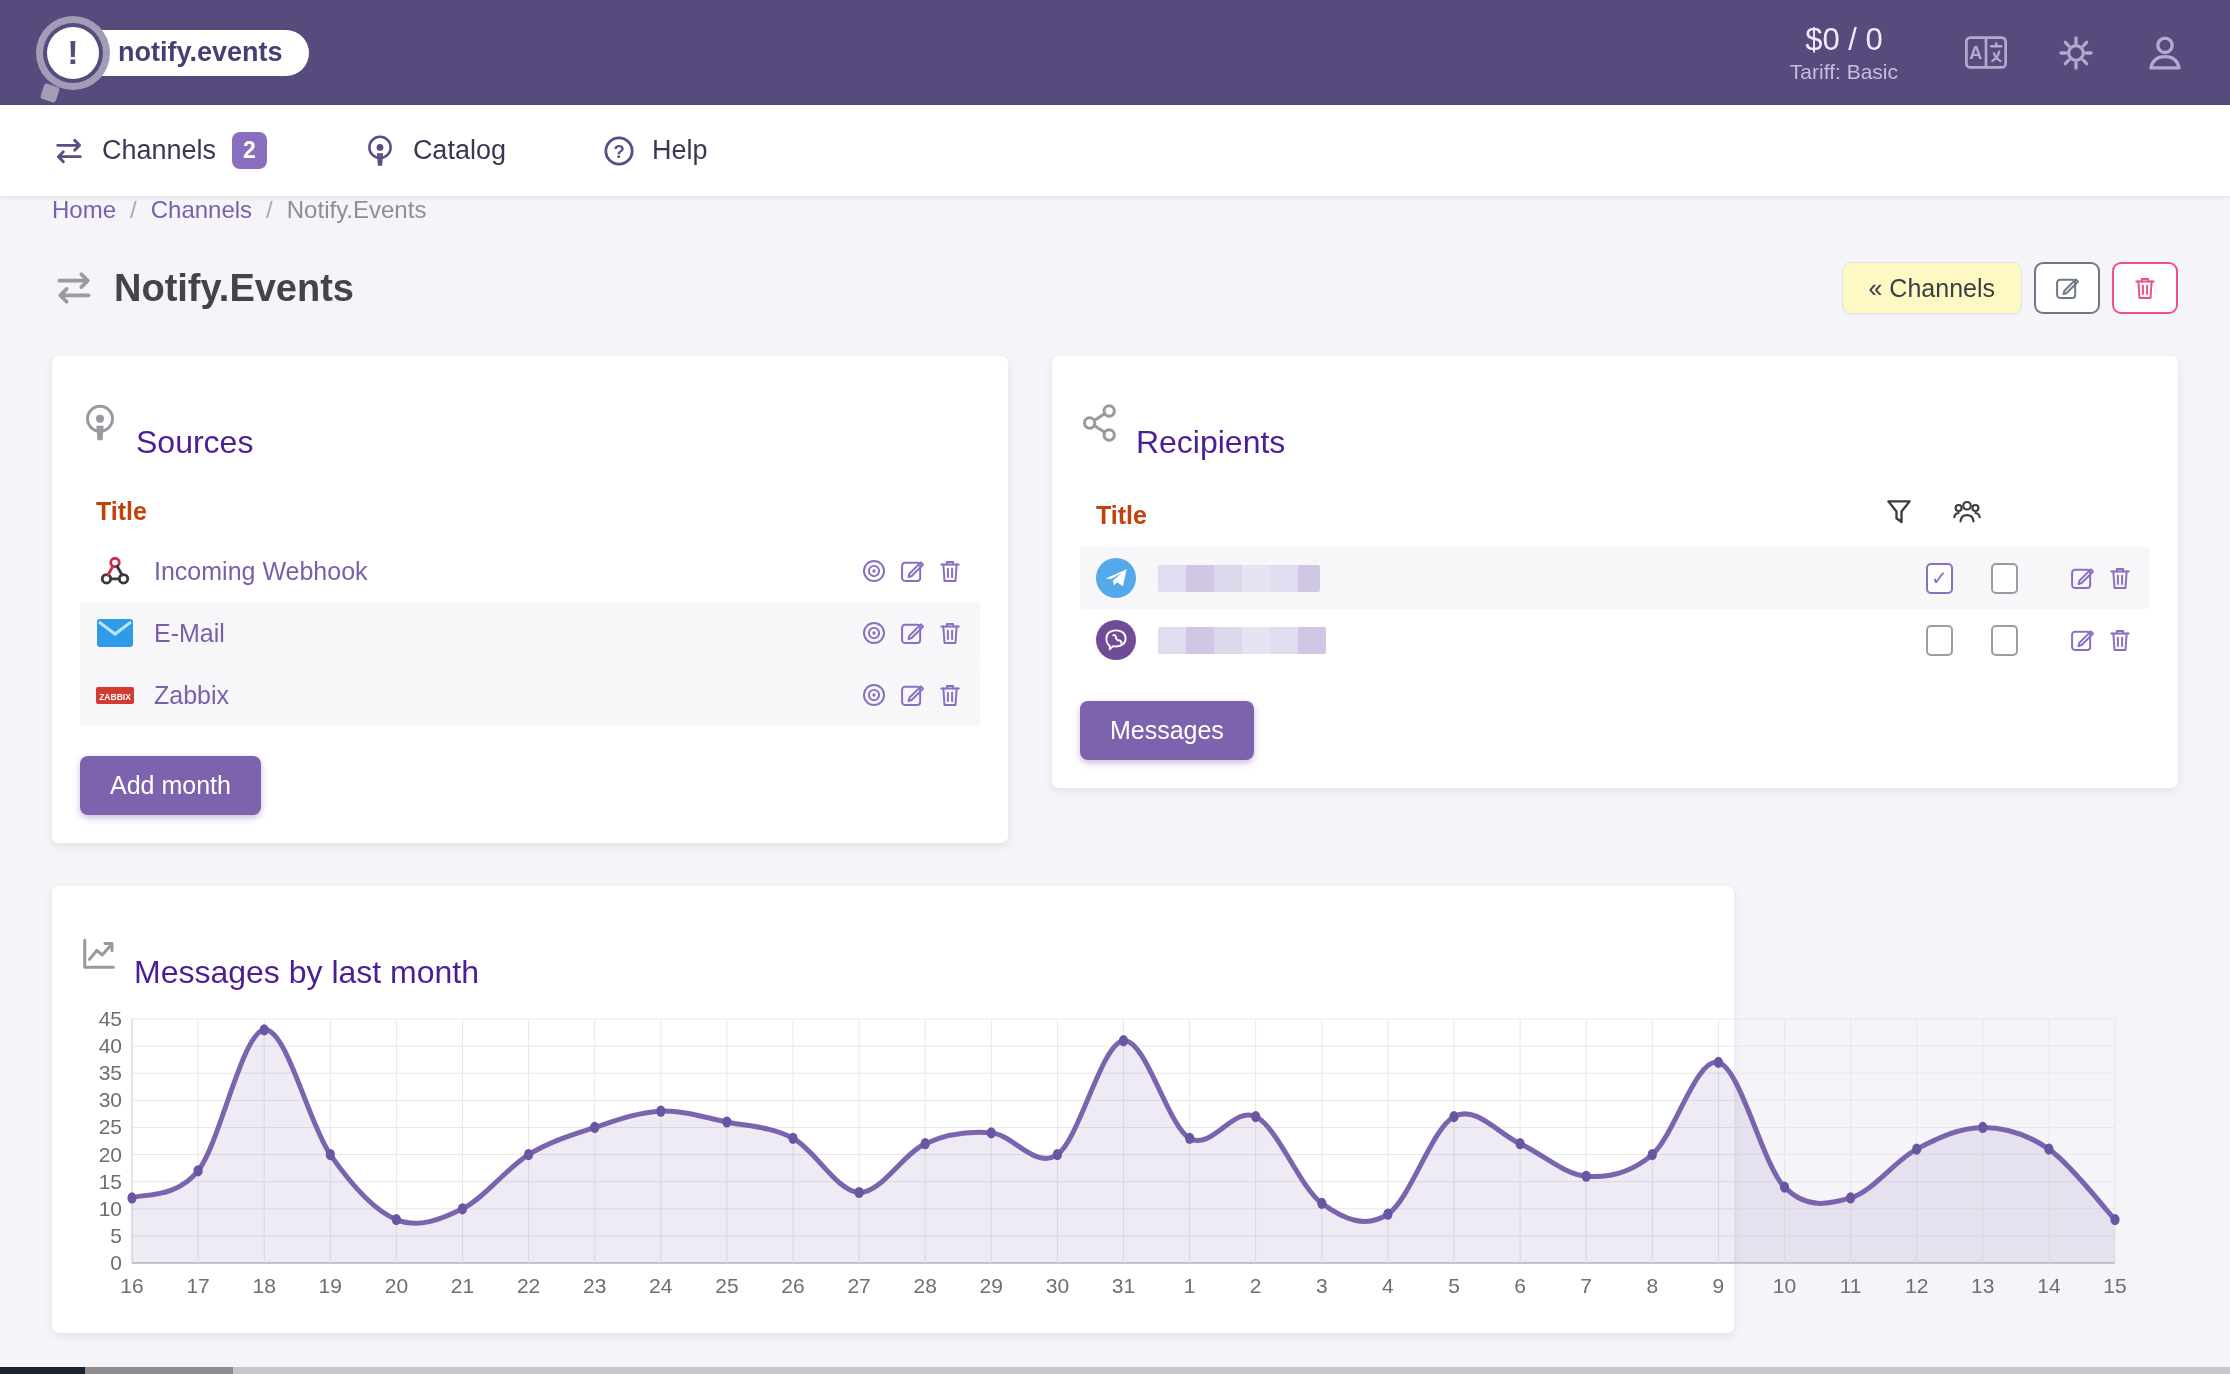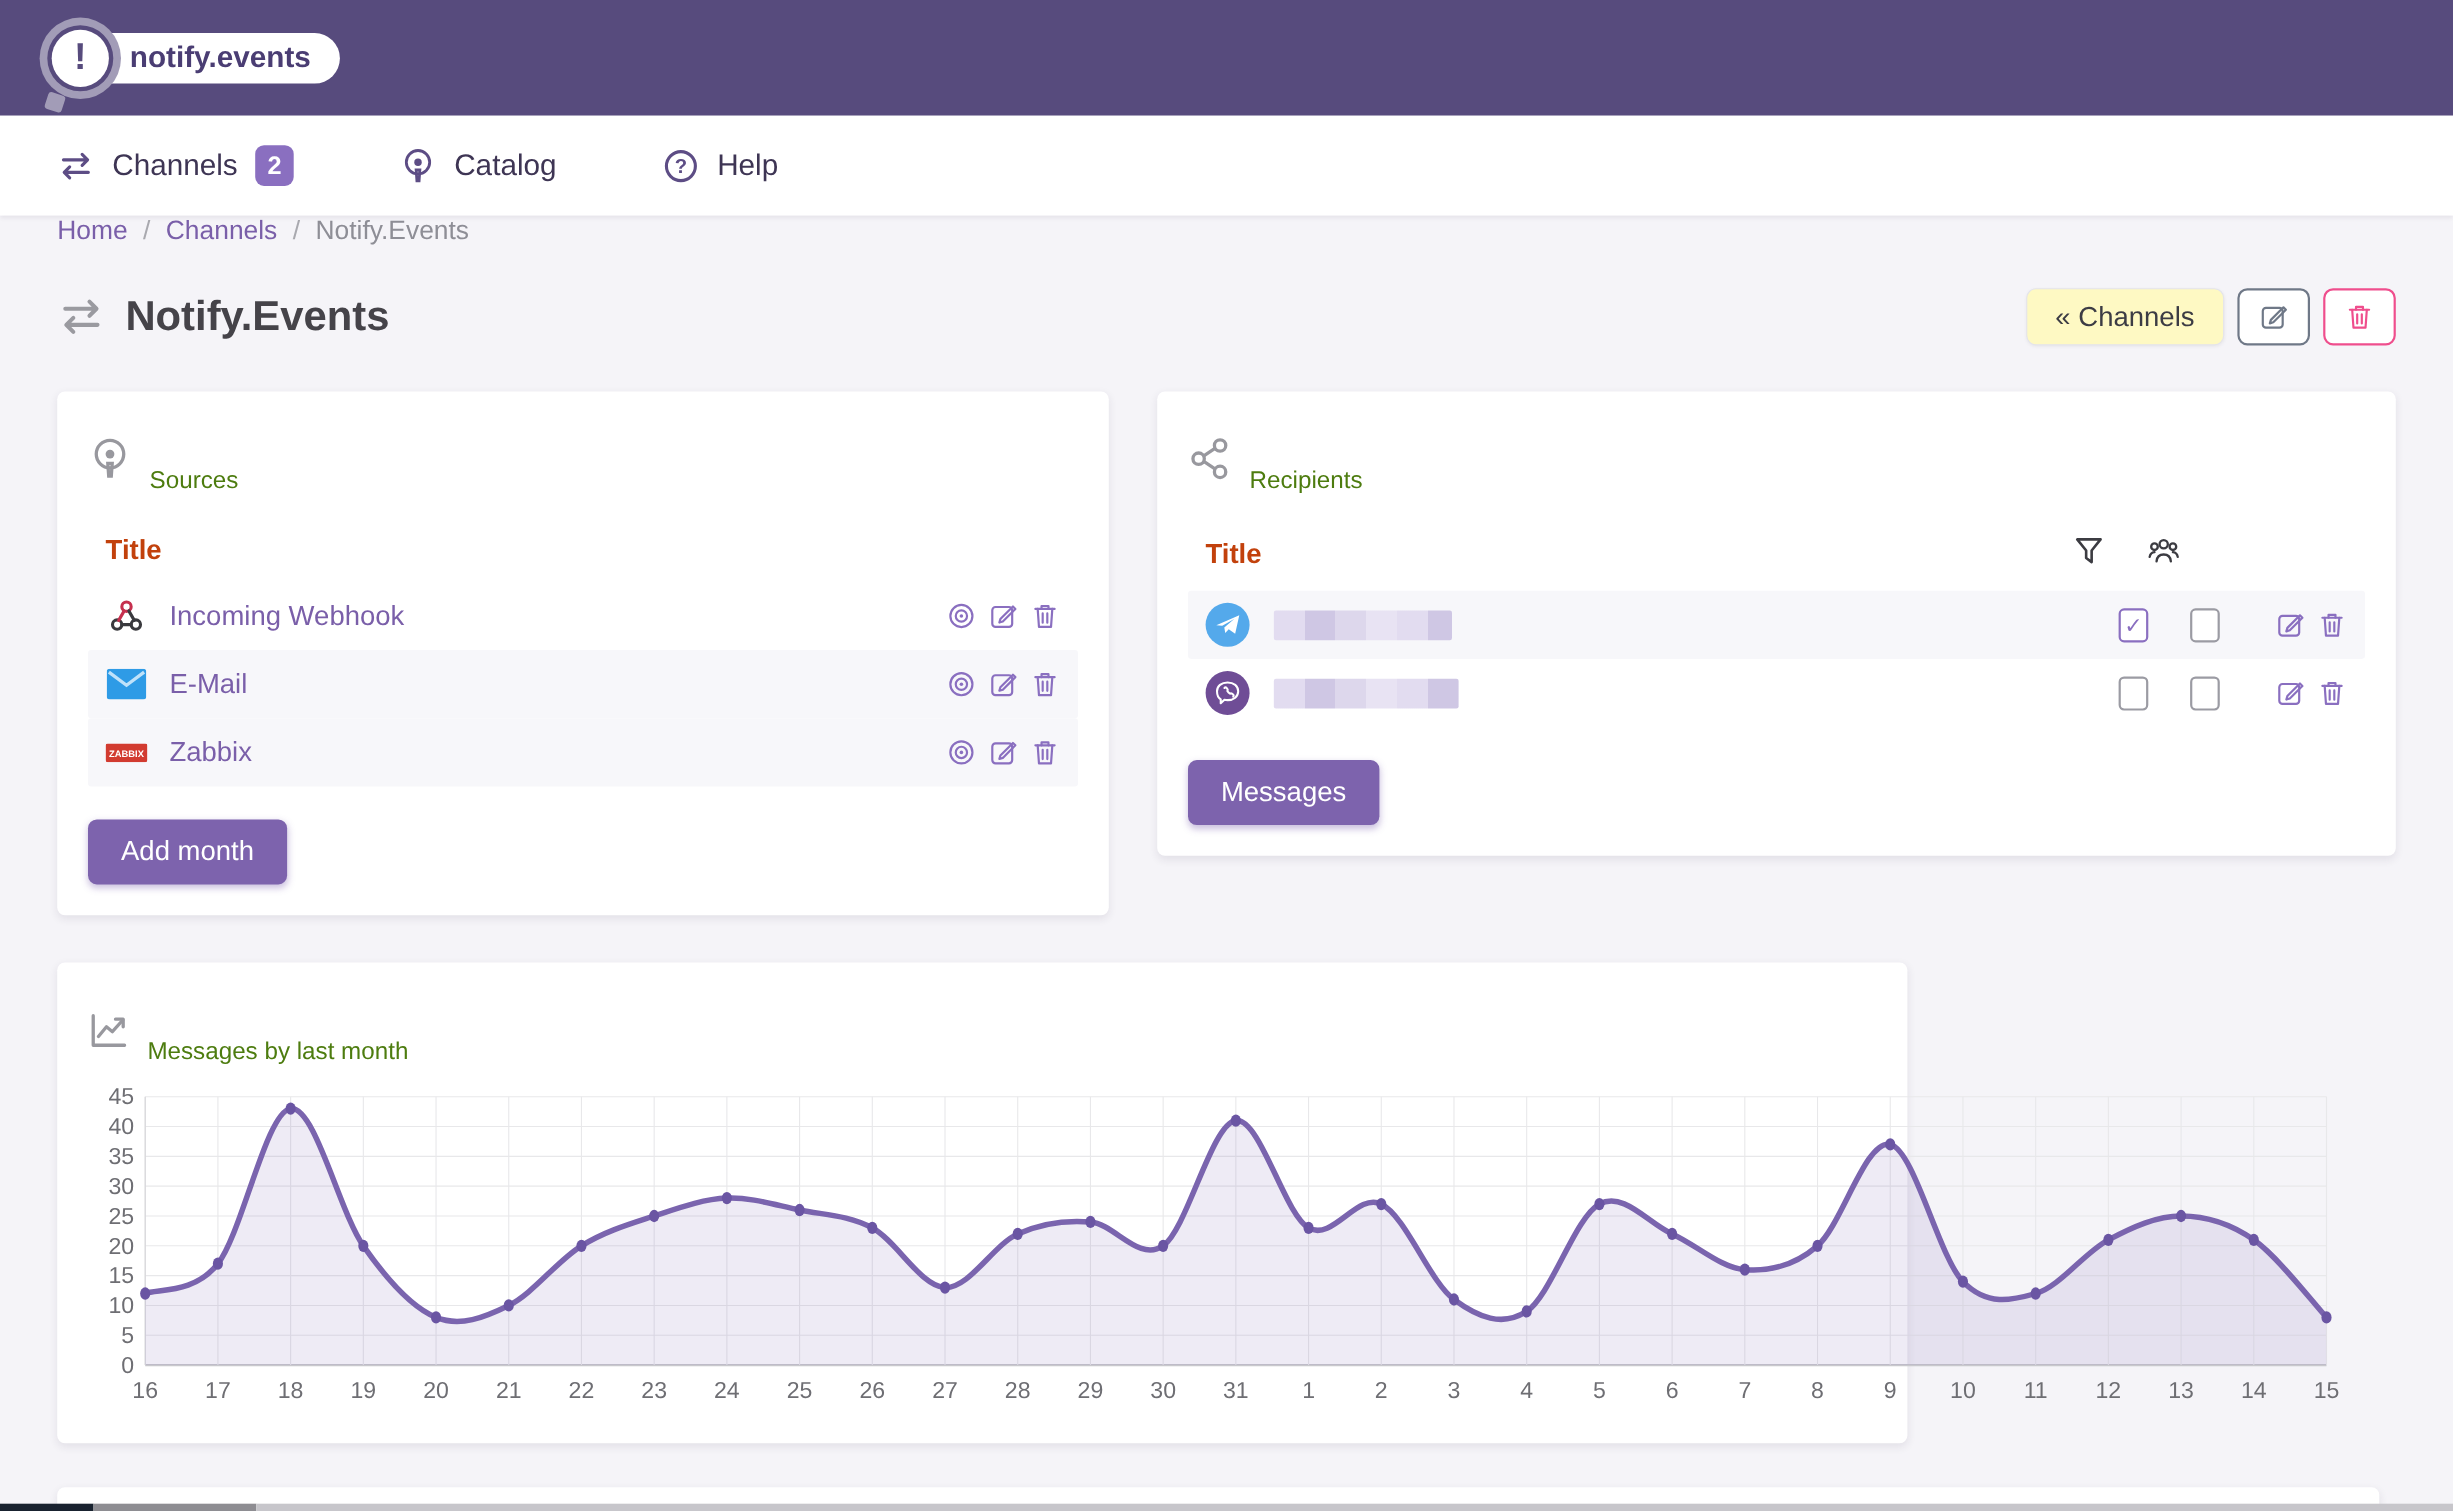--- a/index.html
+++ b/index.html
@@ -39,21 +39,21 @@
   .btn-ghost { background:#fef9c3; border:1px solid #e4e4ea; border-radius:9px; height:52px; padding:0 26px; font-size:25px; color:#3c3c44; display:flex; align-items:center; box-shadow:0 1px 3px rgba(0,0,0,.05); cursor:pointer;}
   .btn-icon { width:66px; height:52px; border-radius:9px; background:#fff; display:flex; align-items:center; justify-content:center; cursor:pointer;}
   .btn-icon.edit { border:2px solid #6f7887; color:#6f7887;}
   .btn-icon.del  { border:2px solid var(--delete_pink,#ef4e8d); color:var(--delete_pink,#ef4e8d);}
 
   
   .cards-row { margin-top:42px; display:flex; gap:44px; align-items:flex-start;}
   .card { background:#fff; border-radius:7px; box-shadow:0 3px 8px rgba(40,30,70,.09); padding:28px;}
   .card-head { display:flex; align-items:center; gap:16px;}
   .card-head .cicon { color:#98989e; display:flex;}
-  .card-title { font-size:22px; color:#4d7c0f;margin-top:40px;}
+  .card-title { font-size:32px; color:#4c1d95;margin-top:40px;}
   .src-card { width:1045px;}
   .rcp-card { width:1232px;}
 
   .tbl-header { display:flex; align-items:center; font-size:25px; font-weight:bold; color:#c2410c; margin-top:28px; padding:8px 16px 14px 16px;}
   .row { display:flex; align-items:center; height:62px; padding:0 16px; border-radius:3px;}
   .row.alt { background:#f7f7fa;}
   .row-link { color:var(--link_purple,#7a5fa9); font-size:25px; margin-left:20px; cursor:pointer;}
   .row-icon { width:38px; display:flex; justify-content:center;}
   .row-spacer { flex:1;}
   .act { color:var(--icon_purple,#8a6fc0); display:flex; align-items:center; margin-left:10px; cursor:pointer;}
@@ -223,20 +223,41 @@
 
 <div class="page">
 
   <header class="topbar">
     <div class="logo">
       <div class="logo-tail"></div>
       <div class="logo-circle">
         <div class="inner">!</div>
       </div>
       <div class="logo-pill">notify.events</div>
+    </div>
+    <div class="topbar-right">
+      <div class="balance-block">
+        <div class="balance">$0 / 0</div>
+        <div class="tariff">Tariff: Basic</div>
+      </div>
+      <span class="top-icon">
+          <svg width="44" height="35">
+            <use href="#i-translate"></use>
+          </svg>
+        </span>
+      <span class="top-icon">
+          <svg width="40" height="40">
+            <use href="#i-gear"></use>
+          </svg>
+        </span>
+      <span class="top-icon">
+          <svg width="42" height="42">
+            <use href="#i-person"></use>
+          </svg>
+        </span>
     </div>
   </header>
 
   <nav class="mainnav">
     <div class="nav-item">
       <span class="nicon">
           <svg width="34" height="34">
             <use href="#i-exchange"></use>
           </svg>
         </span>

